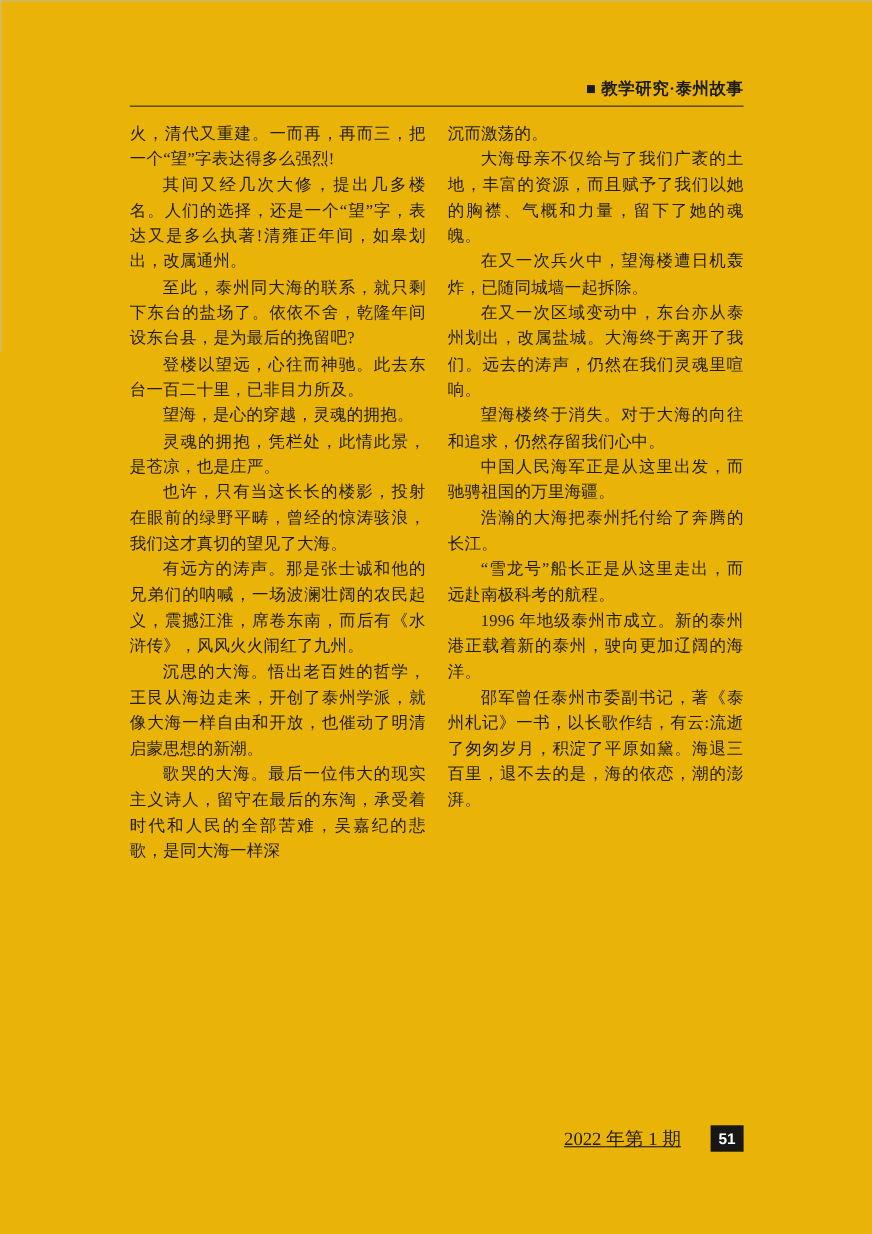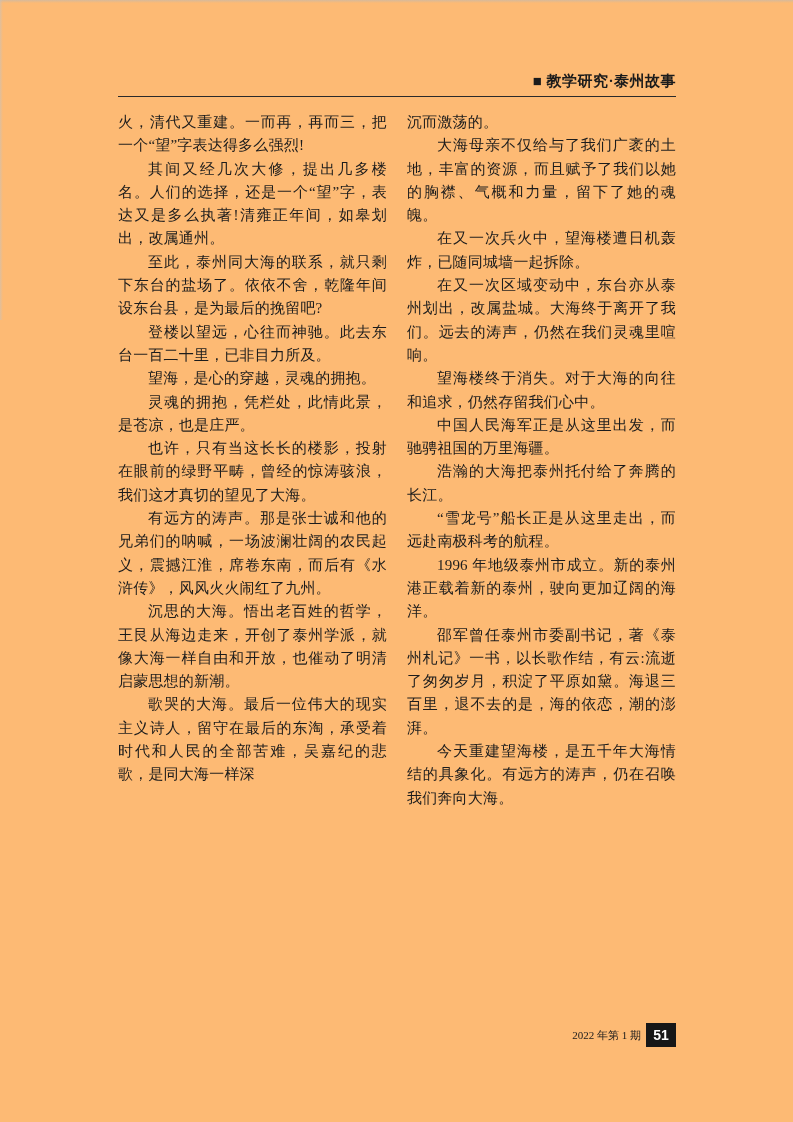--- a/index.html
+++ b/index.html
@@ -4,21 +4,21 @@
 <style>
   html, body {
     margin: 0;
     padding: 0;
     background: #ffffff;
   }
   .page {
     position: relative;
     width: 793px;
     height: 1122px;
-    background: #fdba74;
+    background: #eab308;
     overflow: hidden;
     font-family: "Liberation Serif", "DejaVu Serif", serif;
     color: #1c1c1c;
   }
   
   .scan-edge-top {
     position: absolute;
     top: 0; left: 0;
     width: 100%; height: 3px;
     background: linear-gradient(to bottom, rgba(185,185,185,0.55), rgba(255,255,255,0));
@@ -76,24 +76,25 @@
   
   .footer {
     position: absolute;
     top: 1024px;
     right: 117px;
     height: 22px;
     display: flex;
     align-items: center;
   }
   .footer-issue {
-    font-size: 11px;
+    font-size: 17px;
     color: #1c1c1c;
-    margin-right: 5px;
+    margin-right: 27px;
     white-space: nowrap;
+    text-decoration: underline;
   }
   .page-number-box {
     min-width: 30px;
     height: 22px;
     background: #171717;
     color: #ffffff;
     font-weight: bold;
     font-size: 14px;
     font-family: "Liberation Sans", "DejaVu Sans", sans-serif;
     display: flex;
@@ -133,21 +134,20 @@
         <p class="para">沉而激荡的。</p>
         <p class="para indent">大海母亲不仅给与了我们广袤的土地，丰富的资源，而且赋予了我们以她的胸襟、气概和力量，留下了她的魂魄。</p>
         <p class="para indent">在又一次兵火中，望海楼遭日机轰炸，已随同城墙一起拆除。</p>
         <p class="para indent">在又一次区域变动中，东台亦从泰州划出，改属盐城。大海终于离开了我们。远去的涛声，仍然在我们灵魂里喧响。</p>
         <p class="para indent">望海楼终于消失。对于大海的向往和追求，仍然存留我们心中。</p>
         <p class="para indent">中国人民海军正是从这里出发，而驰骋祖国的万里海疆。</p>
         <p class="para indent">浩瀚的大海把泰州托付给了奔腾的长江。</p>
         <p class="para indent">“雪龙号”船长正是从这里走出，而远赴南极科考的航程。</p>
         <p class="para indent">1996 年地级泰州市成立。新的泰州港正载着新的泰州，驶向更加辽阔的海洋。</p>
         <p class="para indent">邵军曾任泰州市委副书记，著《泰州札记》一书，以长歌作结，有云:流逝了匆匆岁月，积淀了平原如黛。海退三百里，退不去的是，海的依恋，潮的澎湃。</p>
-        <p class="para indent">今天重建望海楼，是五千年大海情结的具象化。有远方的涛声，仍在召唤我们奔向大海。</p>
       </div>
   </div>
 
   <div class="footer">
     <span class="footer-issue">2022 年第 1 期</span>
     <span class="page-number-box">51</span>
   </div>
 
 </div>
 

